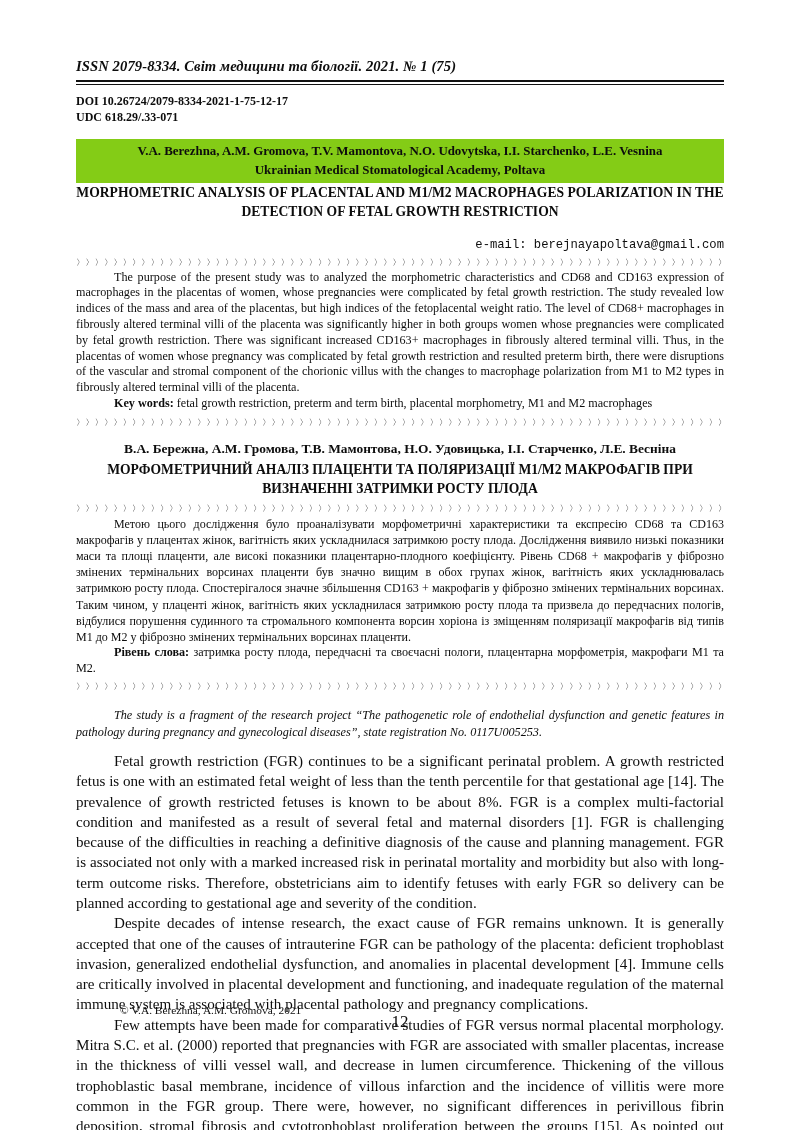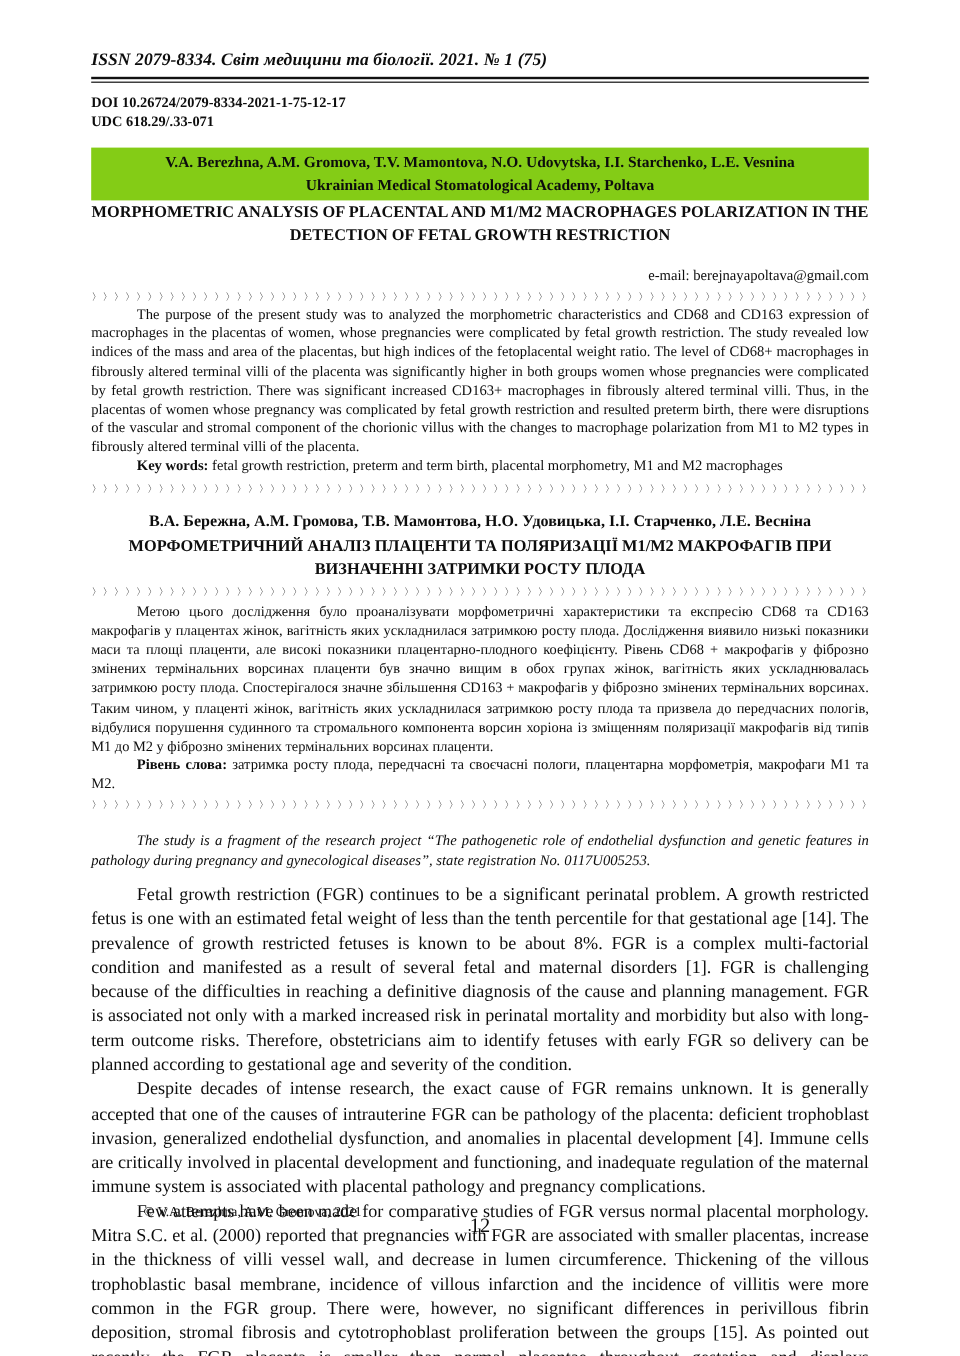--- a/index.html
+++ b/index.html
@@ -13,21 +13,21 @@
     font-family: "Liberation Serif", "DejaVu Serif", serif;
     color: #0d0d0d;
     position: relative;
     overflow: hidden;
   }
   .page {
     width: 800px;
     height: 1054px;
     position: relative;
     box-sizing: border-box;
-    padding: 0 76px;
+    padding: 16px 76px;
   }
 
   
   .running-head {
     padding-top: 42px;
     font-style: italic;
     font-weight: bold;
     font-size: 14.6px;
     letter-spacing: 0.1px;
     line-height: 1.2;
@@ -65,20 +65,21 @@
     font-weight: bold;
     font-size: 13.6px;
     line-height: 1.42;
     letter-spacing: 0.02px;
   }
 
   .email-line {
     margin-top: 16px;
     text-align: right;
     font-size: 12.2px;
+    font-family: Liberation Mono, monospace;
   }
 
   
   .wave {
     height: 11px;
     margin: 5px 0 2px 0;
     overflow: hidden;
     line-height: 11px;
     font-size: 11px;
     letter-spacing: -0.2px;

